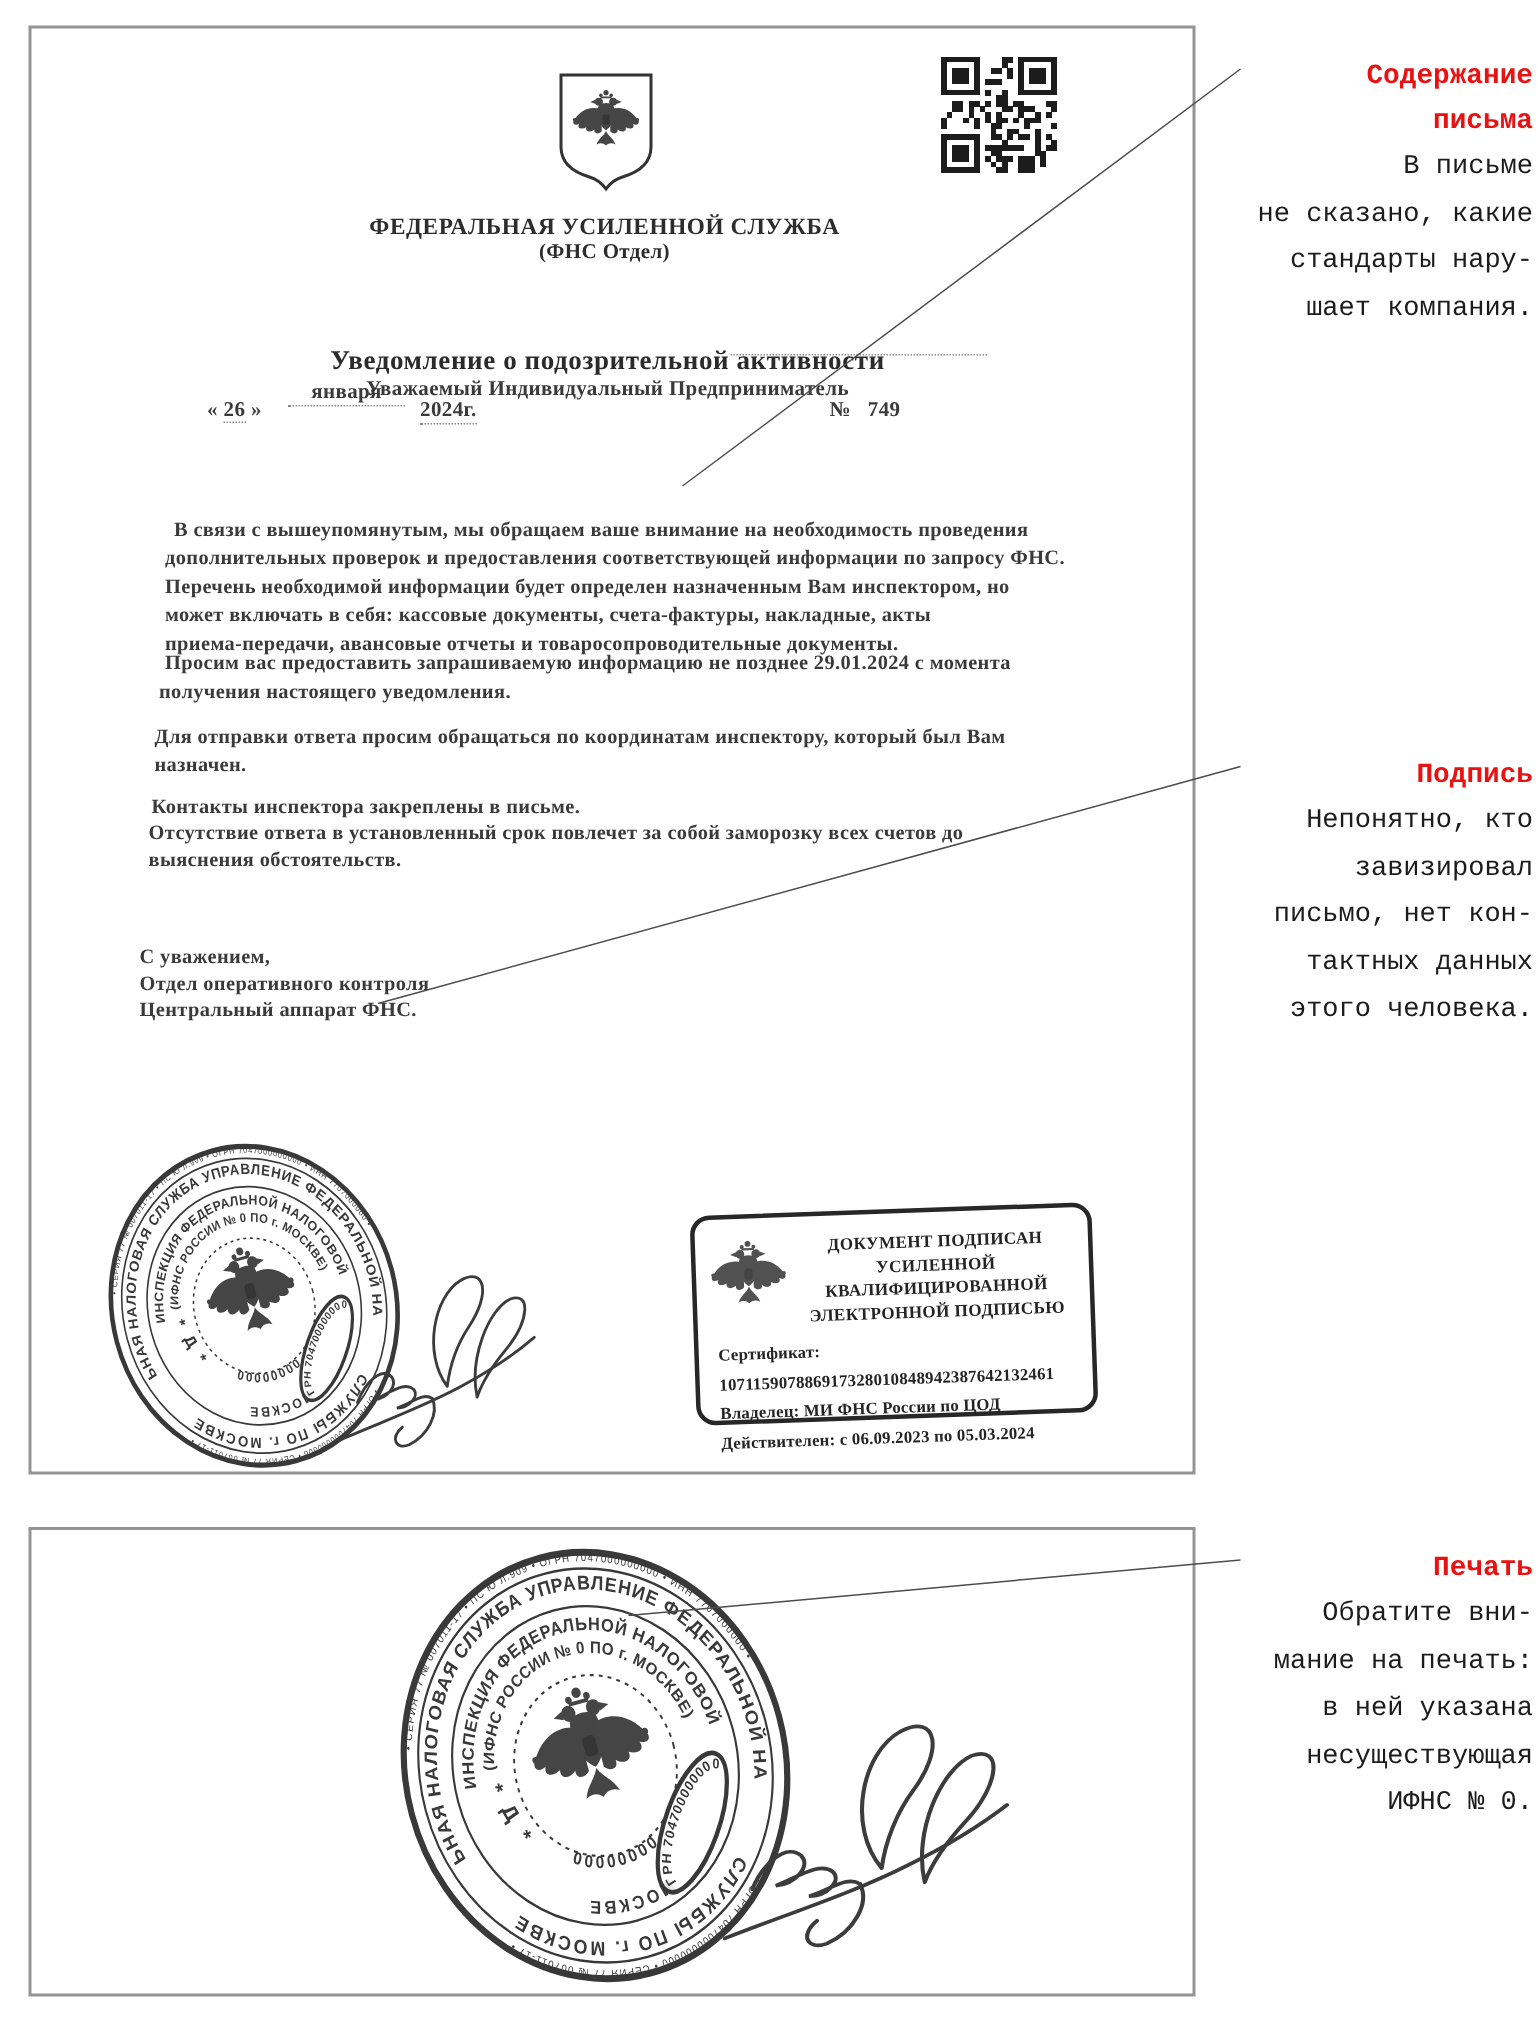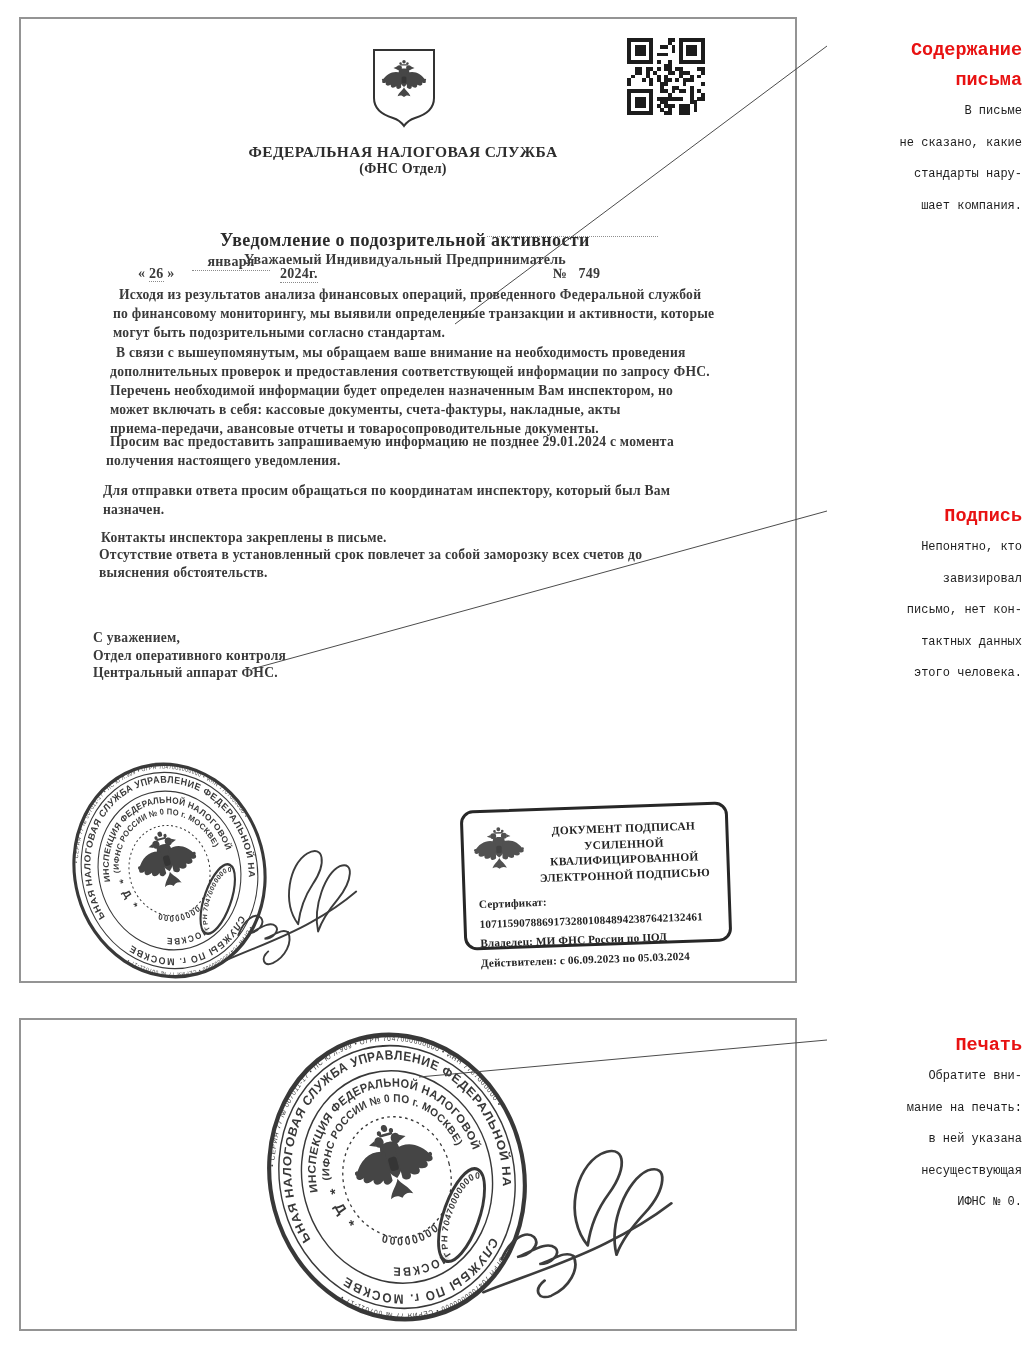--- a/index.html
+++ b/index.html
@@ -23,21 +23,21 @@
   .para { font-size:13.6px; line-height:19px; white-space:pre-line; }
   .tight { line-height:17.5px; }
   .salutation { width:570px; left:120px; top:252px; text-align:center; font-size:14px; }
   .dotted { border-bottom:1px dotted #8a8a8a; }
   .date-row { font-size:14px;margin-top:48px; }
   .u-line { position:absolute; border-bottom:1px dotted #8f8f8f; height:1px; }
 
   
   .note { position:absolute; left:830px; width:192px; font-family:Liberation Mono, monospace;text-align:right; }
   .note h3 { color:#e81212; font-size:18.5px; line-height:30px; font-weight:700; white-space:pre-line; }
-  .note p  { color:#1c1c1c; font-size:12px;  line-height:31.5px; white-space:pre-line; font-weight:400; }
+  .note p  { color:#1c1c1c; font-size:18px;  line-height:31.5px; white-space:pre-line; font-weight:400; }
 
   
   .esign {
     position:absolute; left:462px; top:806px; width:268px; height:140px;
     border:3px solid #272727; border-radius:13px; transform:rotate(-2deg);
     color:#242424; font-weight:700; background:rgba(255,255,255,.6);
   }
   .esign .hdr { margin:13px 8px 0 66px; text-align:center; font-size:11.4px; line-height:15.5px; letter-spacing:.3px; white-space:pre-line; }
   .esign .det { margin:7px 10px 0 13px; font-size:11.2px; line-height:19.5px; letter-spacing:.15px; white-space:pre-line; }
 
@@ -236,38 +236,35 @@
       <rect x="15" y="20" width="1.04" height="1.04"></rect>
       <rect x="16" y="20" width="1.04" height="1.04"></rect>
       <rect x="0.5" y="0.5" width="6" height="6" fill="none" stroke="#1c1c1c" stroke-width="1"></rect>
       <rect x="2" y="2" width="3" height="3"></rect>
       <rect x="14.5" y="0.5" width="6" height="6" fill="none" stroke="#1c1c1c" stroke-width="1"></rect>
       <rect x="16" y="2" width="3" height="3"></rect>
       <rect x="0.5" y="14.5" width="6" height="6" fill="none" stroke="#1c1c1c" stroke-width="1"></rect>
       <rect x="2" y="16" width="3" height="3"></rect>
     </svg>
 
-  <div class="abs scan agency">ФЕДЕРАЛЬНАЯ НАЛОГОВАЯ СЛУЖБА</div>
+  <div class="abs scan agency">ФЕДЕРАЛЬНАЯ УСИЛЕННОЙ СЛУЖБА</div>
   <div class="abs scan agency2">(ФНС Отдел)</div>
   <div class="abs scan doc-title">Уведомление о подозрительной активности</div>
 
   <div class="abs scan date-row" style="left:138px;top:218px">
     <span>«</span>&nbsp;<span class="dotted">26</span>&nbsp;<span>»</span>
   </div>
   <div class="abs scan date-row dotted" style="left:192px;top:206px;width:78px;text-align:center">января</div>
   <div class="abs scan date-row dotted" style="left:280px;top:218px">2024г.</div>
   <div class="u-line" style="left:487px;top:236px;width:171px"></div>
   <div class="abs scan date-row" style="left:553px;top:218px">
     <span>№</span>&nbsp;&nbsp;&nbsp;<span>749</span>
   </div>
 
   <div class="abs scan salutation">Уважаемый Индивидуальный Предприниматель</div>
-  <div class="abs scan para" style="left:113px;top:285px;width:610px;text-indent:6px">Исходя из результатов анализа финансовых операций, проведенного Федеральной службой
-по финансовому мониторингу, мы выявили определенные транзакции и активности, которые
-могут быть подозрительными согласно стандартам.</div>
   <div class="abs scan para" style="left:110px;top:343px;width:615px;text-indent:6px">В связи с вышеупомянутым, мы обращаем ваше внимание на необходимость проведения
 дополнительных проверок и предоставления соответствующей информации по запросу ФНС.
 Перечень необходимой информации будет определен назначенным Вам инспектором, но
 может включать в себя: кассовые документы, счета-фактуры, накладные, акты
 приема-передачи, авансовые отчеты и товаросопроводительные документы.</div>
   <div class="abs scan para" style="left:106px;top:432px;width:620px;text-indent:4px">Просим вас предоставить запрашиваемую информацию не позднее 29.01.2024 с момента
 получения настоящего уведомления.</div>
   <div class="abs scan para" style="left:103px;top:481px;width:620px">Для отправки ответа просим обращаться по координатам инспектору, который был Вам
 назначен.</div>
   <div class="abs scan para tight" style="left:101px;top:529px;width:620px">Контакты инспектора закреплены в письме.</div>

